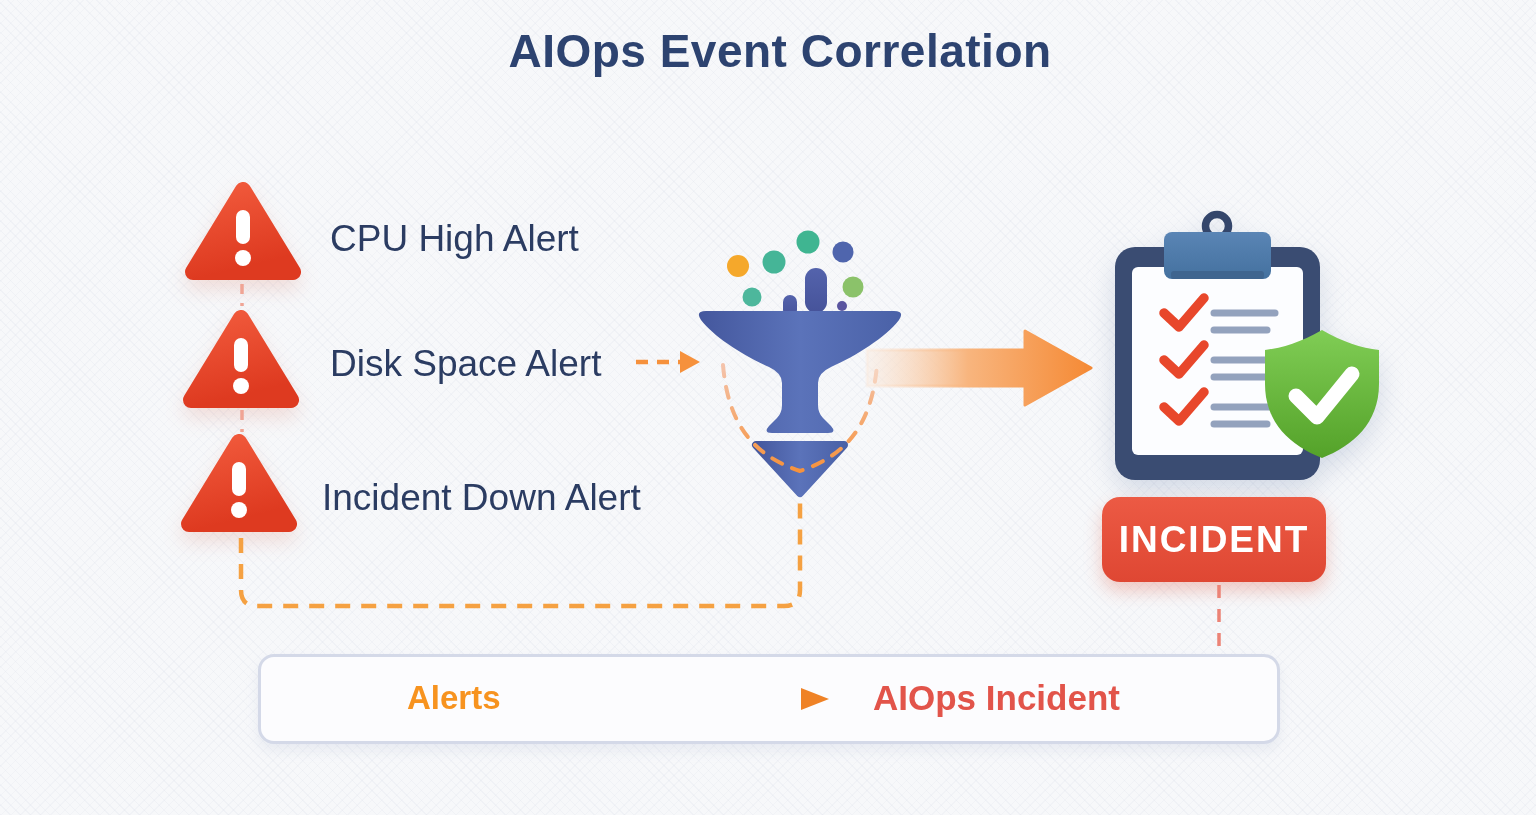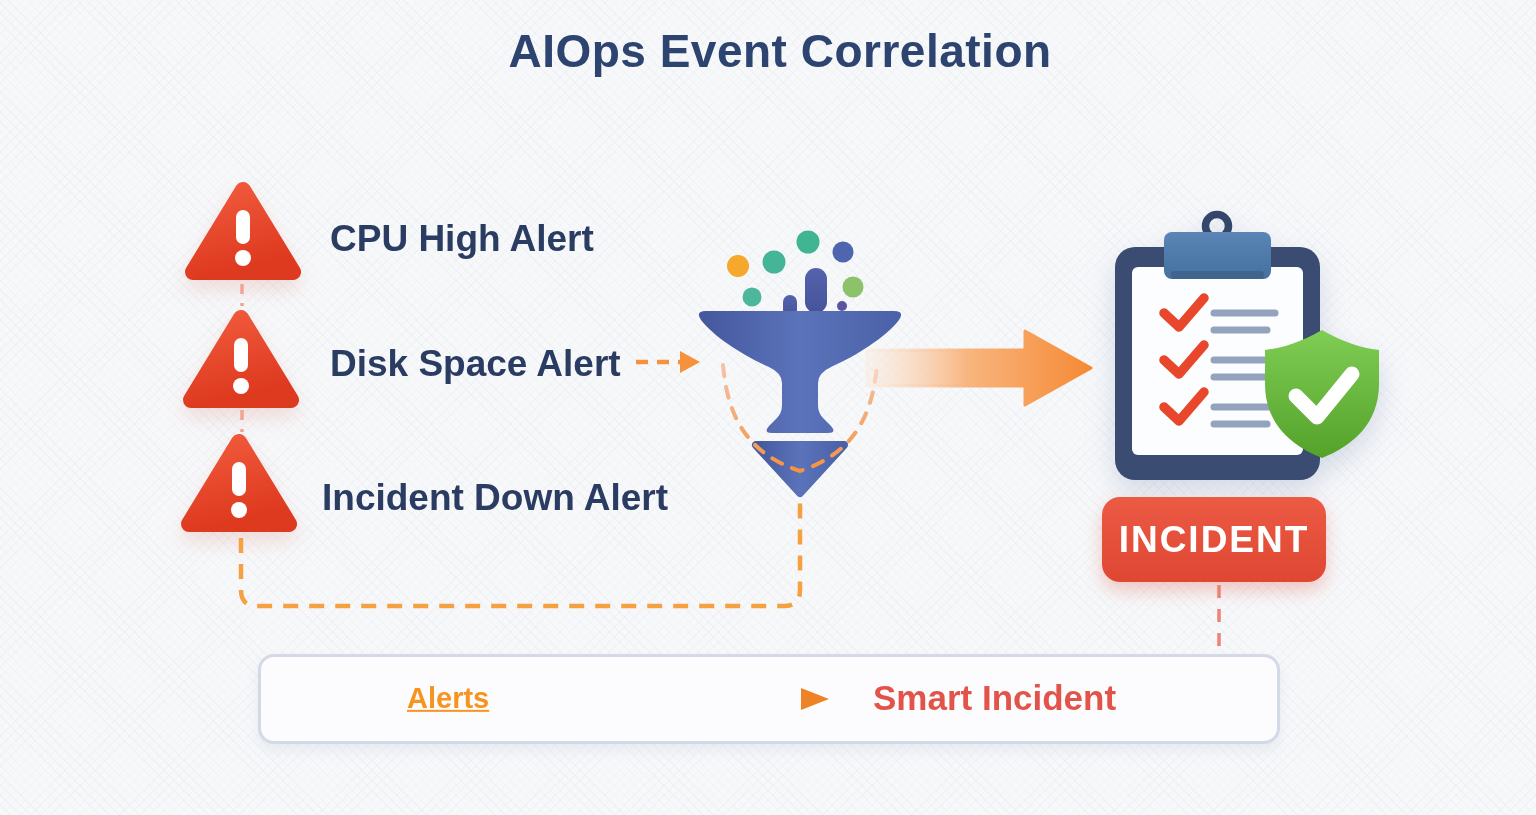--- a/index.html
+++ b/index.html
@@ -23,21 +23,21 @@
     color: var(--title-text, #2d4370);
   }
 
   .tri { position:absolute; width:124px; height:108px;
          filter: drop-shadow(0 10px 10px rgba(210,80,50,0.16)); }
   .t1 { left:181px; top:176px; }
   .t2 { left:179px; top:304px; }
   .t3 { left:177px; top:428px; }
 
   .alert-label {
-    position:absolute; font-size:37px; font-weight:700; white-space:nowrap;
+    position:absolute; font-size:37px; font-weight:400; white-space:nowrap;
     color: var(--alert-label-text, #2b3c62);
   }
   .l1 { left:330px; top:218px; }
   .l2 { left:330px; top:343px; }
   .l3 { left:322px; top:477px; }
 
   .conn      { left:234px;  top:280px; width:16px;  height:160px; }
   .elbow     { left:230px;  top:488px; width:586px; height:128px; }
   .midarrow  { left:630px;  top:342px; width:80px;  height:40px; }
   .funnel    { left:690px;  top:215px; width:215px; height:290px; }
@@ -56,23 +56,22 @@
   }
 
   .legend {
     position:absolute; left:258px; top:654px; width:1022px; height:90px;
     box-sizing:border-box; border:3px solid var(--legend-border, #d4d9e8);
     border-radius:16px; background:#fcfcfe;
     box-shadow: 0 7px 12px rgba(184,192,212,0.22);
   }
   .legend-alerts {
     position:absolute; left:146px; top:50%; transform:translateY(-52%);
-    font-size:29px; font-weight:700; color: var(--legend-alerts-text, #f7931f);
+    font-size:33px; font-weight:700; color: var(--legend-alerts-text, #f7931f);
     white-space:nowrap;
-    text-decoration:underline;
   }
   .legend-incident {
     position:absolute; left:612px; top:50%; transform:translateY(-52%);
     font-size:35px; font-weight:700; color: var(--legend-smart-incident-text, #e2544a);
     white-space:nowrap;
   }
   .legend-arrow { position:absolute; left:280px; top:0; width:300px; height:84px; }
 
   .check-stroke { stroke: var(--check-red, #e8472b); }
   .line-stroke  { stroke: var(--line-gray, #93a2bd); }
@@ -212,16 +211,16 @@
   <svg class="abs badgeline" viewBox="0 0 18 74">
     <line x1="9" y1="3" x2="9" y2="71" stroke="#ec8376" stroke-width="3.5" stroke-dasharray="13 11"></line>
   </svg>
 
   <div class="legend">
     <span class="legend-alerts">Alerts</span>
     <svg class="legend-arrow" viewBox="0 0 300 84">
       <line x1="5" y1="42" x2="260" y2="42" stroke="url(#legendDashGrad)" stroke-width="4.5" stroke-dasharray="17 13"></line>
       <polygon points="260,31 260,53 288,42" fill="#ef8226"></polygon>
     </svg>
-    <span class="legend-incident">Smart Incident</span>
+    <span class="legend-incident">AIOps Incident</span>
   </div>
 
 </div>
 
 </body></html>

